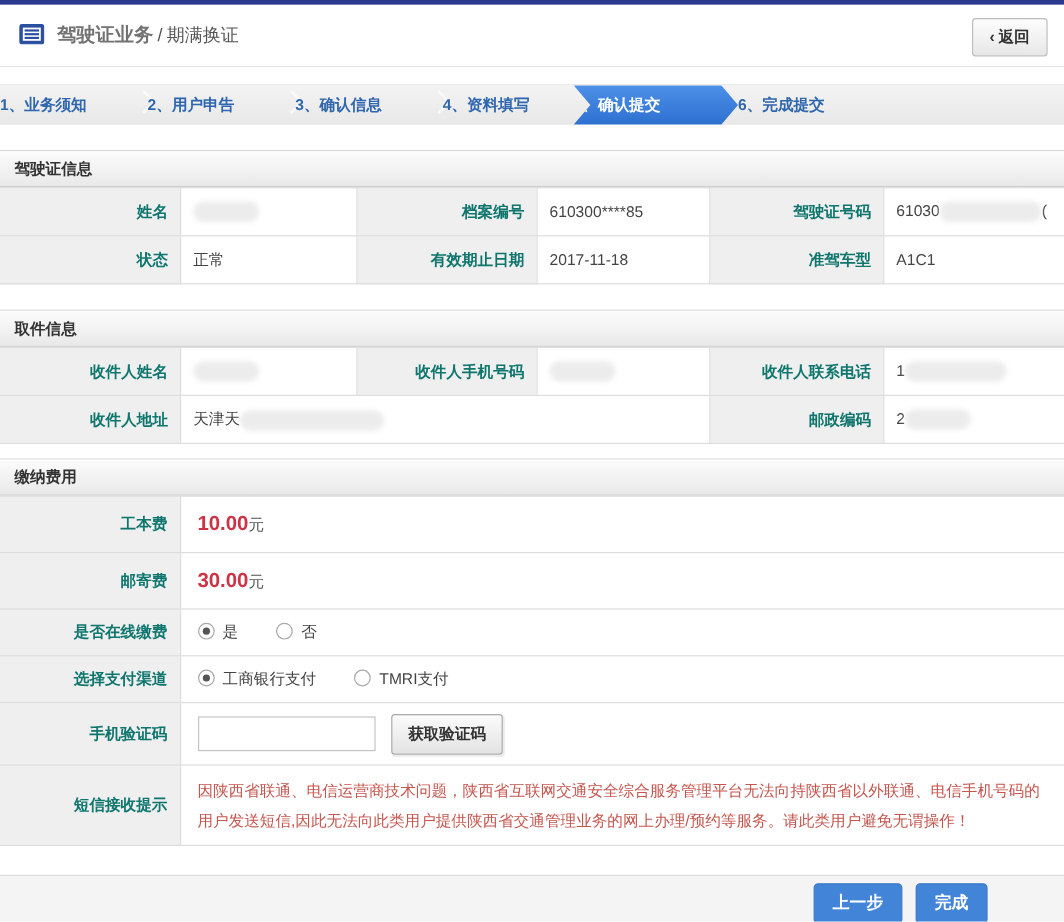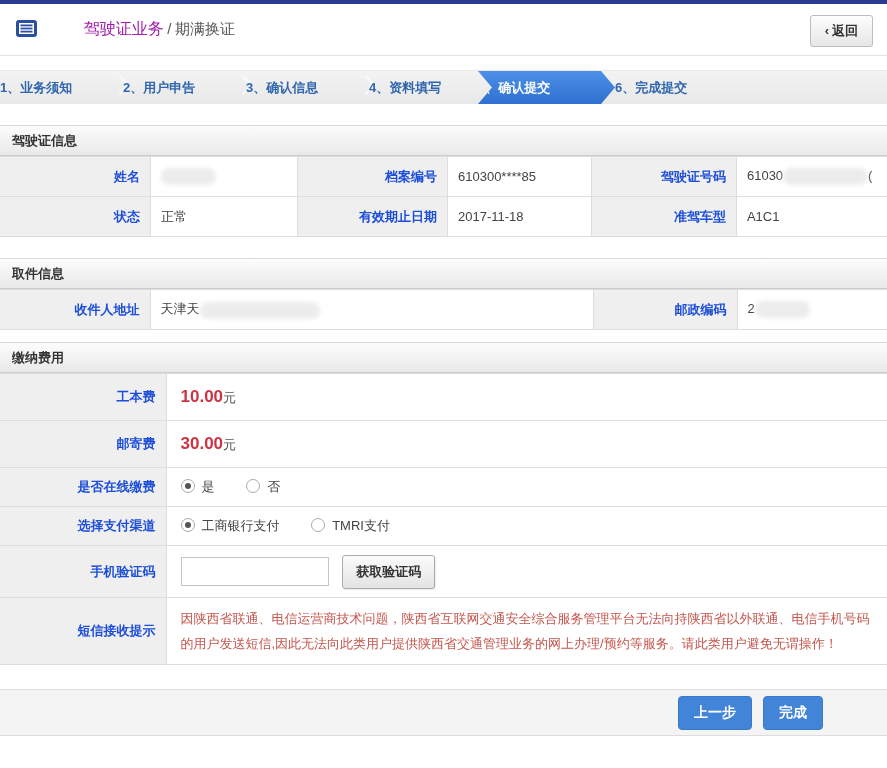--- a/index.html
+++ b/index.html
@@ -5,21 +5,21 @@
   * { box-sizing: border-box; margin: 0; padding: 0; }
   body {
     width: 887px; height: 768px;
     font-family: "Liberation Sans", "DejaVu Sans", sans-serif;
     font-size: 13px; color: #333; background: #fff; overflow: hidden;
   }
   
   .top-bar { height: 4px; background: #2b3a8e; }
   .page-header { position: relative; height: 52px; padding: 15px 16px 0 16px; border-bottom: 1px solid #e4e4e4; background: #fff; }
   .doc-icon { display: inline-block; vertical-align: -3px; margin-right: 7px; }
-  .hdr-title { color: #a21caf; font-size: 16px; font-weight: normal; margin-left: 36px; }
+  .hdr-title { color: #737373; font-size: 16px; font-weight: bold; }
   .hdr-sep, .hdr-sub { color: #555; font-size: 15px; }
   .back-btn {
     position: absolute; right: 14px; top: 11px;
     padding: 6px 14px; font-size: 13px; font-weight: bold; color: #333;
     background: linear-gradient(#fdfdfd, #e7e7e7);
     border: 1px solid #bdbdbd; border-radius: 3px; cursor: pointer;
   }
   .back-arrow { font-weight: bold; margin-right: 3px; }
   
   .steps { display: flex; height: 34px; margin-top: 14px; background: linear-gradient(#f3f3f3, #e8e8e8); border-top: 1px solid #e9e9e9; }
@@ -43,33 +43,33 @@
   .section.tight { margin-top: 12px; }
   .section-title {
     height: 30px; line-height: 30px; padding-left: 12px;
     background: linear-gradient(#fcfcfc, #e9e9e9);
     border-bottom: 1px solid #ccc; font-weight: bold; color: #333; font-size: 13px;
   }
   table.info { width: 100%; border-collapse: collapse; table-layout: fixed; }
   table.info td { height: 40px; border: 1px solid #ddd; font-size: 13px; }
   table.info td:first-child { border-left: none; }
   table.info td:last-child { border-right: none; }
-  td.lbl { background: #efefef; text-align: right; padding-right: 10px; font-weight: bold; color: #1d4ed8; }
+  td.lbl { background: #efefef; text-align: right; padding-right: 10px; font-weight: bold; color: #0f766e; }
   td.val { background: #fff; text-align: left; padding-left: 10px; color: #444; }
   .c1 { width: 150px; } .c2 { width: 147px; } .c3 { width: 149px; }
   .c4 { width: 144px; } .c5 { width: 144px; } .c6 { width: 150px; }
   .blur {
     display: inline-block; height: 17px; border-radius: 9px;
     background: #ececec; filter: blur(2px); vertical-align: middle;
   }
   .blur-sm { width: 55px; } .blur-md { width: 85px; } .blur-lg { width: 120px; }
   
   table.fees { width: 100%; border-collapse: collapse; table-layout: fixed; }
   table.fees td { border-top: 1px solid #ddd; border-bottom: 1px solid #ddd; font-size: 13px; }
-  table.fees td.lbl { width: 166px; border-right: 1px solid #ddd; }
+  table.fees td.lbl { width: 150px; border-right: 1px solid #ddd; }
   table.fees td.fval { padding-left: 14px; background: #fff; }
   tr.fee-row td { height: 47px; }
   tr.radio-row td { height: 39px; }
   tr.sms-row td { height: 52px; padding-left: 46px; }
   .fee-amount { color: #cc3344; font-weight: bold; font-size: 17px; }
   .fee-unit { color: #555; font-size: 13px; }
   .radio { display: inline-block; width: 14px; height: 14px; border: 1px solid #a9a9a9; border-radius: 50%; background: #fff; vertical-align: -2px; position: relative; margin-right: 7px; cursor: pointer; }
   .radio.checked::after { content: ""; position: absolute; left: 3px; top: 3px; width: 6px; height: 6px; border-radius: 50%; background: #555; }
   .radio-label { margin-right: 28px; color: #444; }
   .sms-input { width: 148px; height: 29px; border: 1px solid #c4c4c4; padding: 0 6px; font-size: 13px; vertical-align: middle; }
@@ -142,20 +142,28 @@
       <td class="val c6">A1C1</td>
     </tr>
   </tbody>
     </table>
 </div>
 
 <div class="section">
   <div class="section-title">取件信息</div>
   <table class="info">
     <tbody>
+        <tr>
+      <td class="lbl c1">收件人姓名</td>
+      <td class="val c2"><span class="blur blur-sm"></span></td>
+      <td class="lbl c3">收件人手机号码</td>
+      <td class="val c4"><span class="blur blur-sm"></span></td>
+      <td class="lbl c5">收件人联系电话</td>
+      <td class="val c6"><span>1</span><span class="blur blur-md"></span></td>
+    </tr>
     <tr>
       <td class="lbl c1">收件人地址</td>
       <td class="val" colspan="3"><span>天津天</span><span class="blur blur-lg"></span></td>
       <td class="lbl c5">邮政编码</td>
       <td class="val c6"><span>2</span><span class="blur blur-sm"></span></td>
     </tr>
   </tbody>
     </table>
 </div>
 

